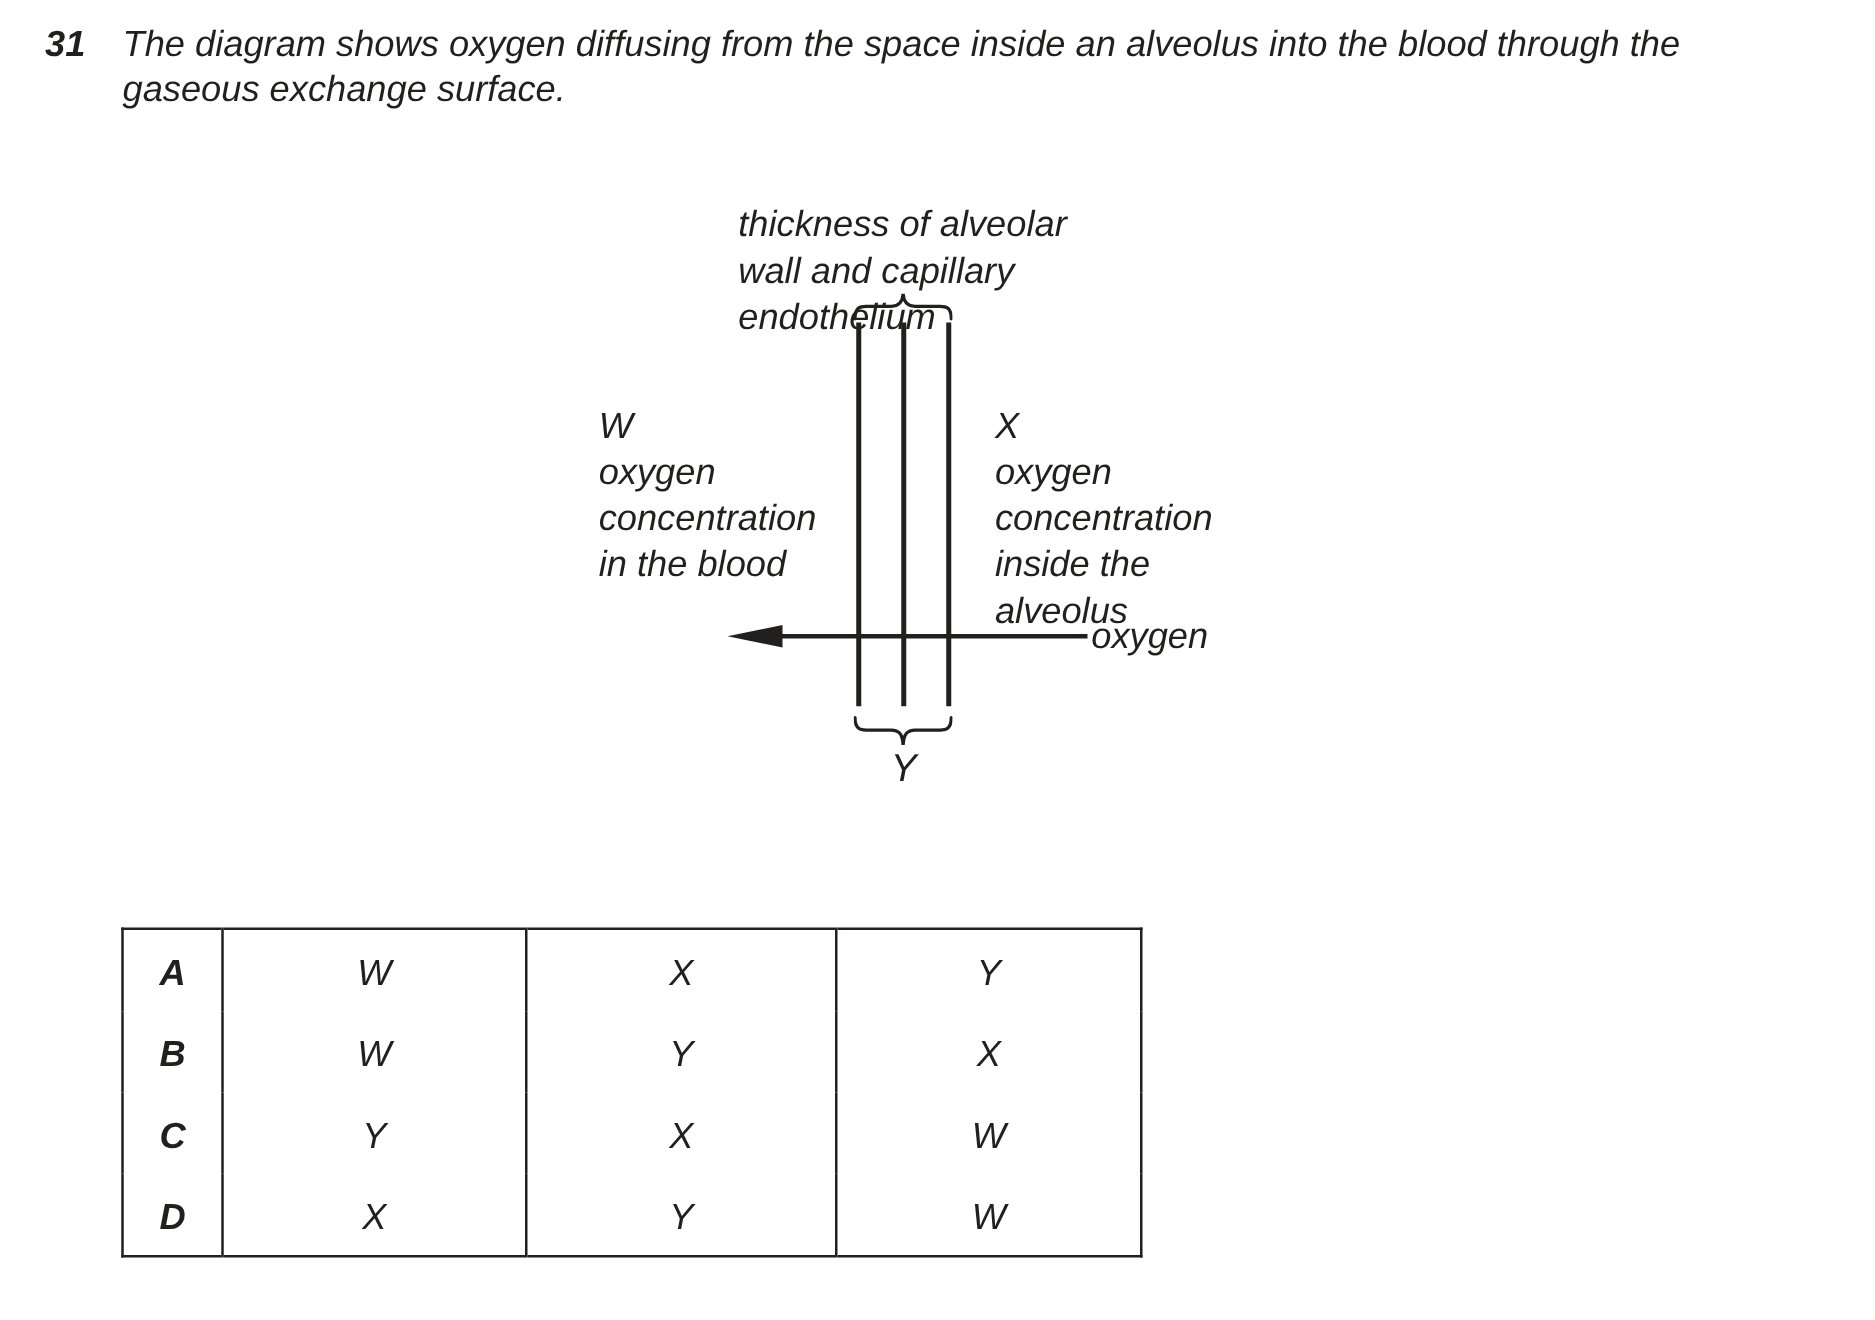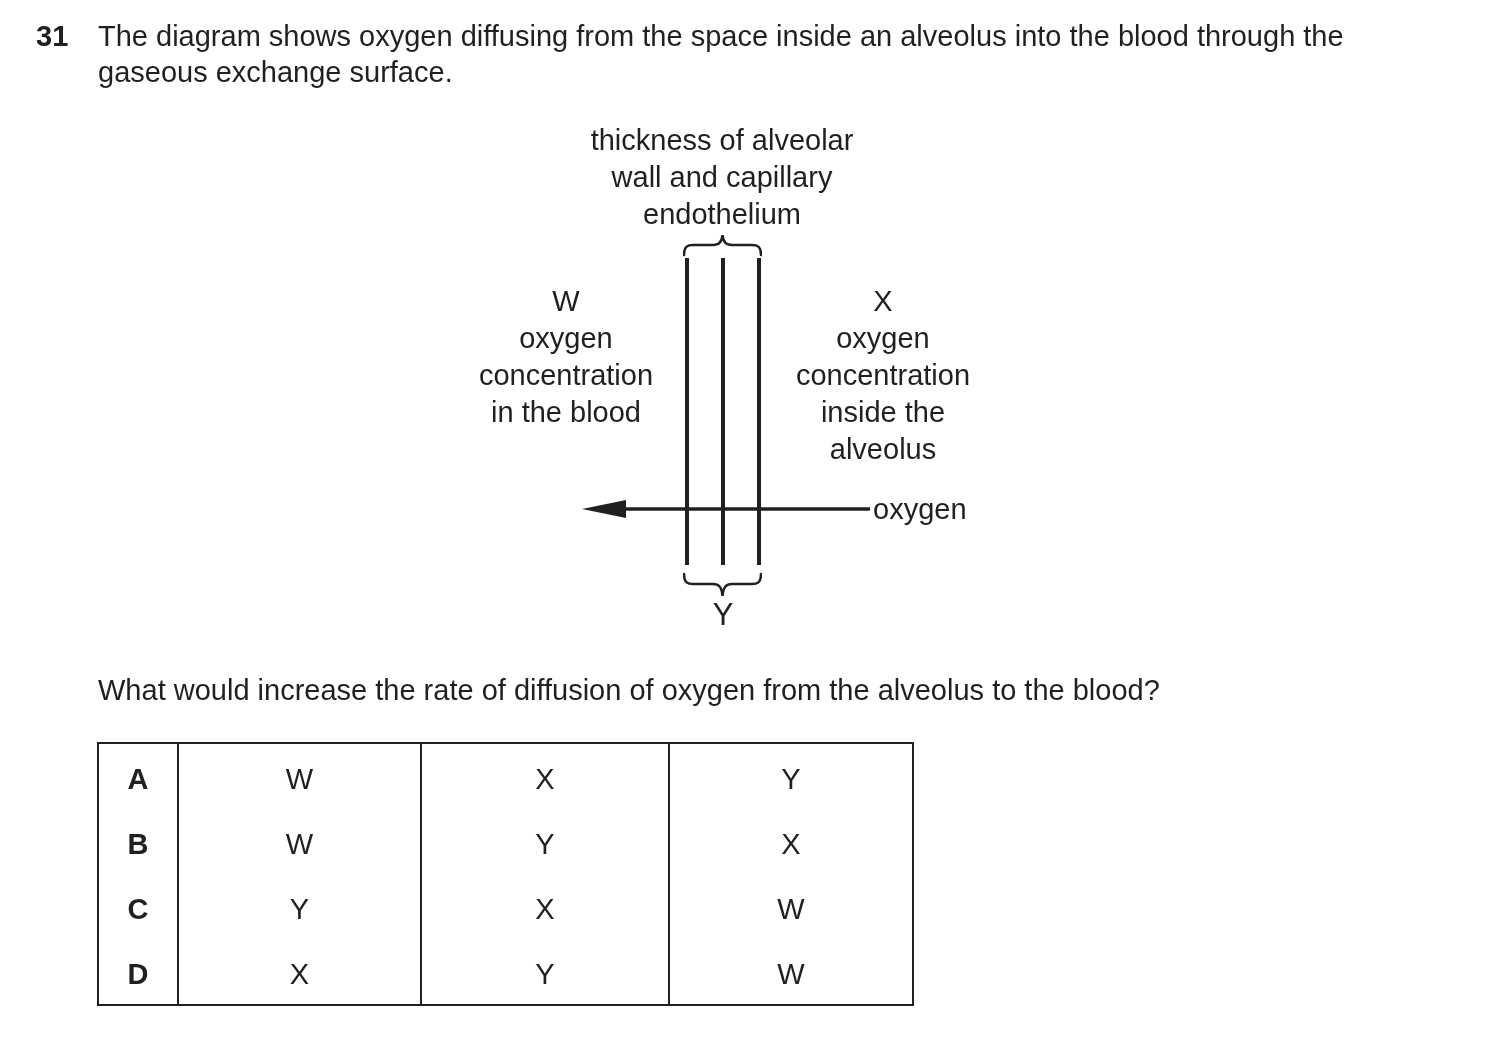--- a/index.html
+++ b/index.html
@@ -4,32 +4,33 @@
 <style>
   html, body { margin: 0; padding: 0; background: #ffffff; }
   .page {
     position: relative;
     width: 1500px;
     height: 1056px;
     background: #ffffff;
     font-family: "Liberation Sans", sans-serif;
     color: #221f1f;
     overflow: hidden;
+    font-style: italic;
   }
   .abs { position: absolute; }
   .qnum {
     left: 36px; top: 18px;
     font-size: 29px; font-weight: bold; line-height: 36px;
   }
   .qline1 { left: 98px; top: 18px; font-size: 29px; line-height: 36px; white-space: nowrap; }
   .qline2 { left: 98px; top: 54px; font-size: 29px; line-height: 36px; white-space: nowrap; }
 
   .diagram-label {
-    font-size: 29px; line-height: 37px; text-align: center;
-    white-space: pre-line; transform: translateX(-50%);
+    font-size: 29px; line-height: 37px; text-align: left;
+    white-space: pre-line; transform: translateX(-50%); margin-top: 40px;
   }
   .thickness-label { left: 722px; top: 122px; }
   .w-label { left: 566px; top: 283px; }
   .x-label { left: 883px; top: 283px; }
 
   .vline {
     position: absolute; width: 4px; top: 258px; height: 307px;
     background: #221f1f;
   }
   .vline1 { left: 685px; }
@@ -115,21 +116,20 @@
     <line x1="44" y1="11" x2="290" y2="11"></line>
     <polygon points="2,11 46,2 46,20"></polygon>
   </svg>
   <div class="abs oxygen-label">oxygen</div>
 
   <svg class="brace bottom-brace" width="79" height="26" viewBox="0 0 79 26">
     <path d="M1,2 C1,11 5,12 10,12 L30,12 C36,12 39,15 39.5,24 C40,15 43,12 49,12 L69,12 C74,12 78,11 78,2"></path>
   </svg>
   <div class="abs y-label">Y</div>
 
-  <div class="abs prompt">What would increase the rate of diffusion of oxygen from the alveolus to the blood?</div>
 
   <table class="answer-table">
     <colgroup>
       <col class="c-letter">
         <col class="c-inc">
         <col class="c-dec">
         <col class="c-keep">
     </colgroup>
     <tbody>
     <tr class="data-row">

